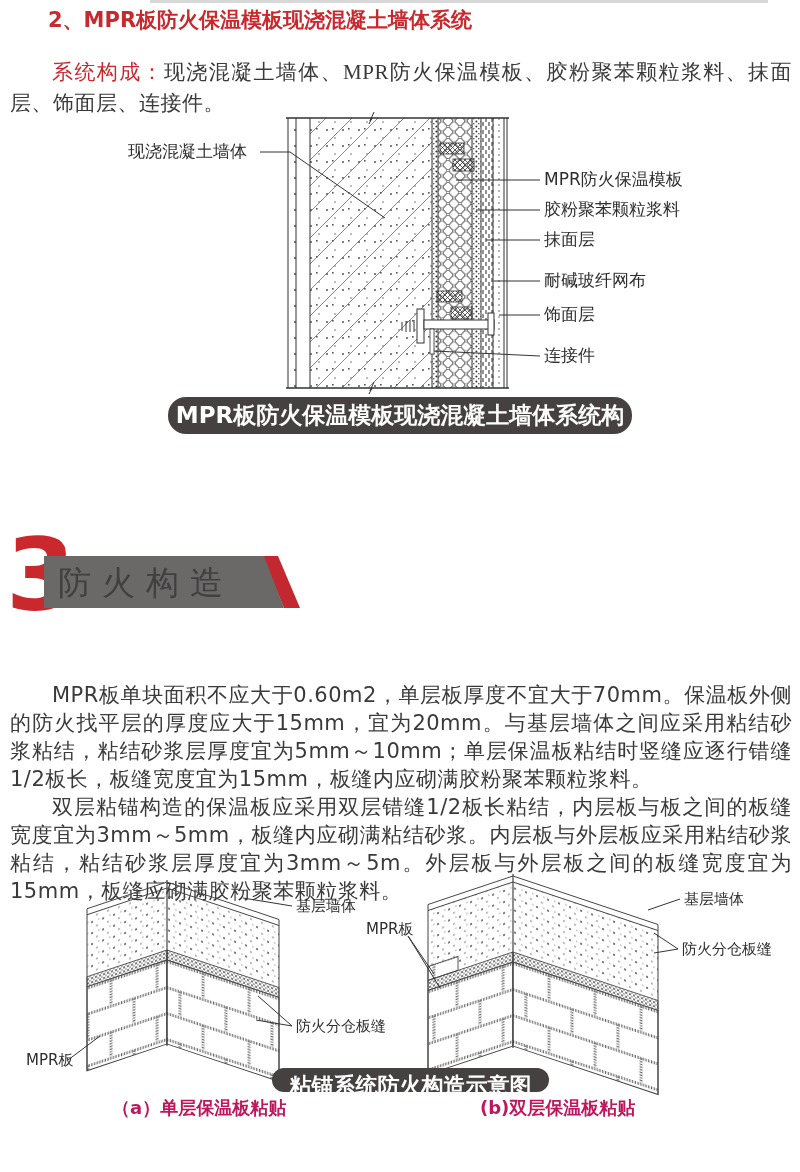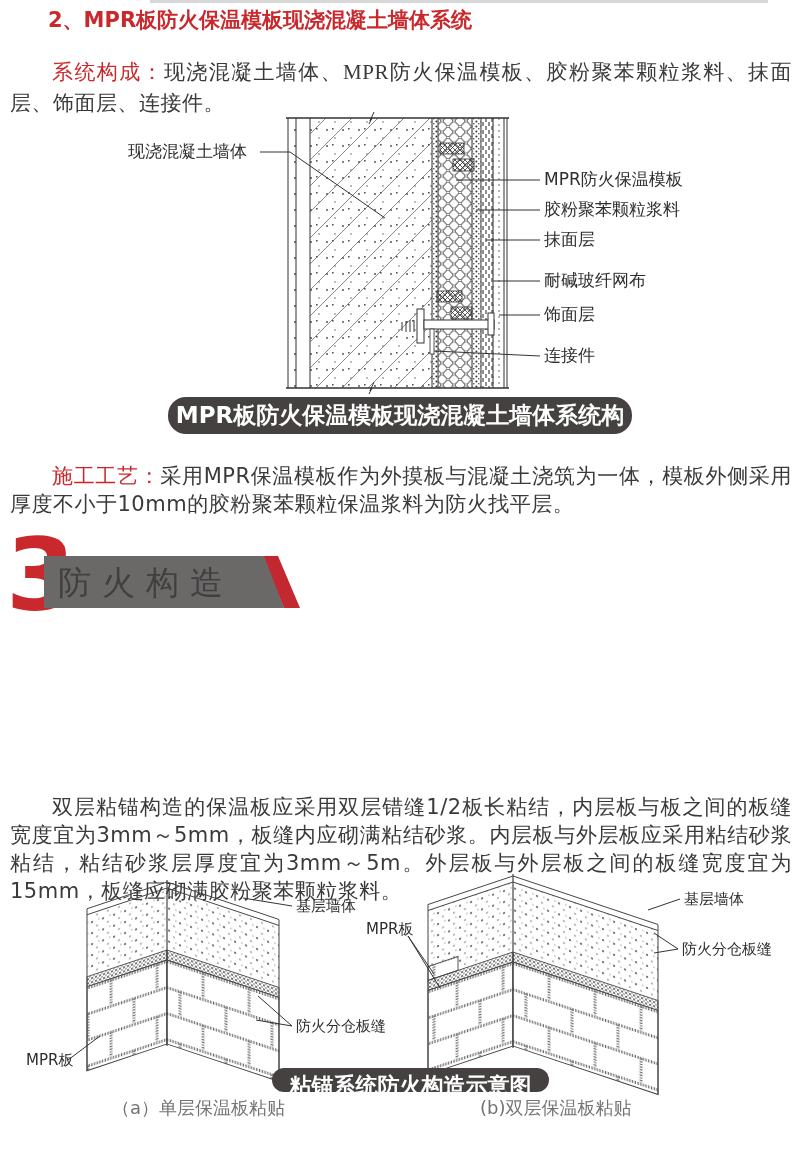--- a/index.html
+++ b/index.html
@@ -19,21 +19,21 @@
   .banner-title{position:absolute;left:58px;top:561px;font-size:33px;letter-spacing:11px;
         color:#404040;font-weight:500;}
   .sub-red{position:absolute;left:10px;top:634px;font-size:21px;font-weight:bold;color:#c9292d;text-indent:2em;}
   .p1{top:660px;line-height:28px;}
   .p2{top:772px;line-height:28px;}
   .comp{top:36px;line-height:31px;font-family:Liberation Serif, serif;}
   .proc{top:441px;line-height:28px;}
   .diag{position:absolute;}
   .diag text{font-size:17px;fill:#2e2e2e;}
   .diag2 text{font-size:15px;fill:#2e2e2e;}
-  .cap{position:absolute;font-size:18px;font-weight:normal;color:#737373;}
+  .cap{position:absolute;font-size:18px;font-weight:bold;color:#be185d;}
   svg{overflow:visible;}
 </style>
 </head>
 <body>
 
 <div class="page">
 
   <div class="remnant"></div>
 
   <div class="h-red">2、MPR板防火保温模板现浇混凝土墙体系统</div>
@@ -138,30 +138,30 @@
     <text x="444" y="75">MPR防火保温模板</text>
     <text x="444" y="105">胶粉聚苯颗粒浆料</text>
     <text x="444" y="135">抹面层</text>
     <text x="444" y="176">耐碱玻纤网布</text>
     <text x="444" y="210">饰面层</text>
     <text x="444" y="251">连接件</text>
   </svg>
 
   <div class="pill pill1">MPR板防火保温模板现浇混凝土墙体系统构造图</div>
 
-  <p class="para proc"><span class="lab">施工工艺：</span><span>采用MPR保温模板作为外摸板与混凝土浇筑为一体，模板外侧采用厚度不小于10mm的胶粉聚苯颗粒保温浆料为防火找平层。</span></p>
 
   <div class="num3">3</div>
   <svg class="banner-svg" width="256" height="52" viewBox="0 0 256 52">
     <polygon points="218,0 234,0 256,52 240,52" fill="#c32830"></polygon>
     <polygon points="0,0 220,0 240,52 0,52" fill="#6b6868"></polygon>
   </svg>
   <div class="banner-title">防火构造</div>
 
 
+  <p class="para p1">MPR板单块面积不应大于0.60m2，单层板厚度不宜大于70mm。保温板外侧的防火找平层的厚度应大于15mm，宜为20mm。与基层墙体之间应采用粘结砂浆粘结，粘结砂浆层厚度宜为5mm～10mm；单层保温板粘结时竖缝应逐行错缝1/2板长，板缝宽度宜为15mm，板缝内应砌满胶粉聚苯颗粒浆料。</p>
   <p class="para p2">双层粘锚构造的保温板应采用双层错缝1/2板长粘结，内层板与板之间的板缝宽度宜为3mm～5mm，板缝内应砌满粘结砂浆。内层板与外层板应采用粘结砂浆粘结，粘结砂浆层厚度宜为3mm～5m。外层板与外层板之间的板缝宽度宜为15mm，板缝应砌满胶粉聚苯颗粒浆料。</p>
 
   <svg class="diag diag2" style="left:10px;top:878px;" width="780" height="240" viewBox="0 0 780 240">
 
     <g>
       <g transform="translate(157,82)">
         <g transform="skewY(-18.5)">
           <rect x="-80" y="-72" width="80" height="62" fill="url(#pat-stip2)"></rect>
           <path d="M-80 -78 H0 M-80 -72 H0" stroke="#444" stroke-width="1" fill="none"></path>
           <rect x="-80" y="-10" width="80" height="10" fill="url(#pat-mortar)" stroke="#444" stroke-width="0.8"></rect>

